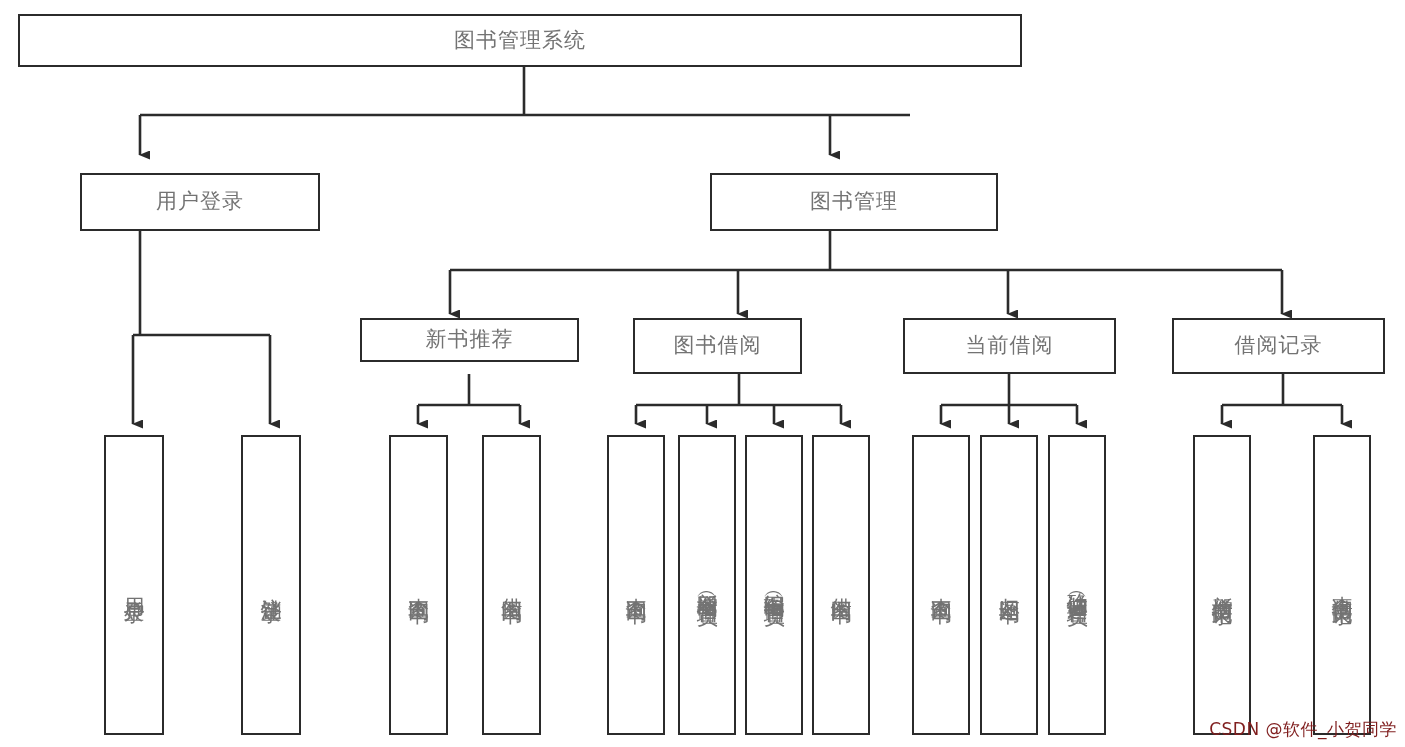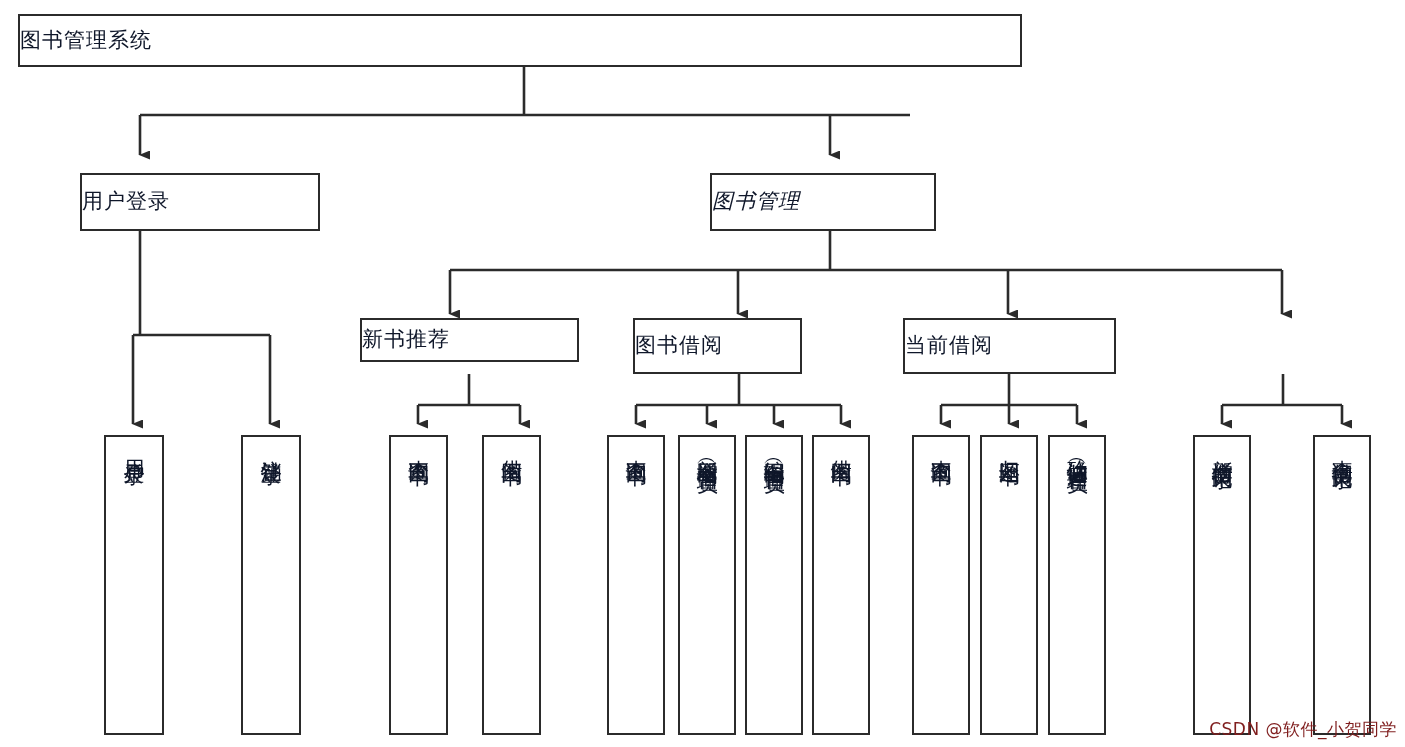--- a/index.html
+++ b/index.html
@@ -25,21 +25,22 @@
     height: 747px;
     pointer-events: none;
   }
   .node {
     position: absolute;
     box-sizing: border-box;
     background: #ffffff;
     border: 2px solid #2b2b2b;
     display: flex;
     align-items: center;
-    color: #0f172a;
+    justify-content: center;
+    color: #737373;
   }
   .node.h {
     font-size: 21px;
     letter-spacing: 1px;
     line-height: 1.2;
   }
   .node.v {
     writing-mode: vertical-rl;
     text-orientation: upright;
     font-size: 21px;
@@ -120,32 +121,35 @@
     </g>
   </svg>
 
   <div class="node h" style="left:18px; top:14px; width:1004px; height:53px;">
     <span>图书管理系统</span>
   </div>
 
   <div class="node h" style="left:80px; top:173px; width:240px; height:58px;">
     <span>用户登录</span>
   </div>
-  <div class="node h" style="left:710px; top:173px; width:226px; height:58px;font-style:italic;">
+  <div class="node h" style="left:710px; top:173px; width:288px; height:58px;">
     <span>图书管理</span>
   </div>
 
   <div class="node h" style="left:360px; top:318px; width:219px; height:44px;">
     <span>新书推荐</span>
   </div>
   <div class="node h" style="left:633px; top:318px; width:169px; height:56px;">
     <span>图书借阅</span>
   </div>
   <div class="node h" style="left:903px; top:318px; width:213px; height:56px;">
     <span>当前借阅</span>
+  </div>
+  <div class="node h" style="left:1172px; top:318px; width:213px; height:56px;">
+    <span>借阅记录</span>
   </div>
 
   <div class="node v" style="left:104px; top:435px; width:60px; height:300px;">
     <span class="vtext">用户登录</span>
   </div>
   <div class="node v" style="left:241px; top:435px; width:60px; height:300px;">
     <span class="vtext">注销登录</span>
   </div>
 
   <div class="node v" style="left:389px; top:435px; width:59px; height:300px;">

